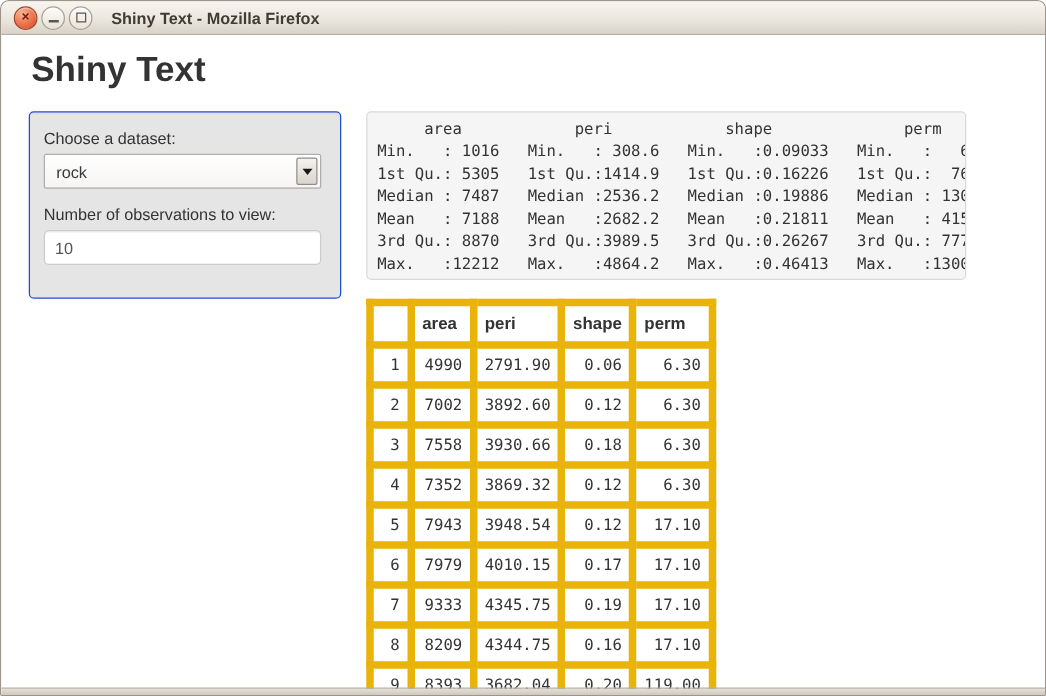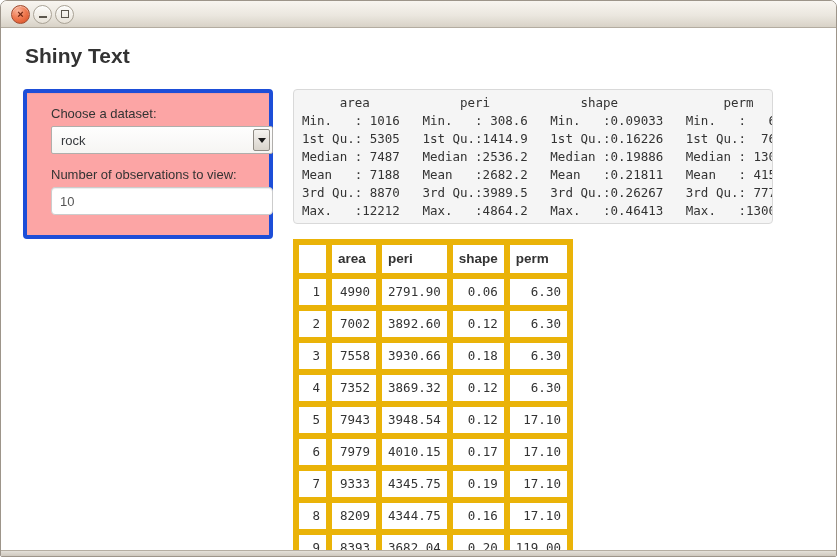--- a/index.html
+++ b/index.html
@@ -46,32 +46,32 @@
   .glyph-max { width: 8px; height: 8px; border: 1.5px solid #5c574e; background: transparent; }
   .titlebar-title {
     margin-left: 12px;
     font-size: 13px; font-weight: bold; color: #403c35;
   }
 
   
   .content { padding: 0 20px 0 22px; background: #fff; height: 523px; }
   h1.app-title {
     margin: 0; padding: 11px 0 0 2px;
-    font-size: 21px; line-height: 34px; font-weight: bold; color: #333;
+    font-size: 28px; line-height: 34px; font-weight: bold; color: #333;
   }
   .row { display: flex; gap: 20px; margin-top: 16px; align-items: flex-start; }
 
   
   .well {
     width: 250px; height: 150px;
-    background: #fca5a5;
-    border: 4px solid #1d4ed8;
+    background: #e5e5e5;
+    border: 1px solid #1d4ed8;
     border-radius: 4px;
     box-shadow: inset 0 1px 1px rgba(0,0,0,0.05);
-    padding: 13px 24px;
+    padding: 13px 11px;
   }
   .ctl-label { font-size: 13px; color: #333; display: block; margin-bottom: 5px; }
   .select-box {
     width: 222px; height: 28px;
     background: linear-gradient(to bottom, #fefefe, #f6f5f3);
     border: 1px solid #b0aeab;
     border-radius: 2px;
     display: flex; align-items: center;
     margin-bottom: 13px;
     cursor: default;
@@ -152,20 +152,21 @@
   <div class="titlebar">
     <div class="winbtn close">
       <span>×</span>
     </div>
     <div class="winbtn plain">
       <div class="glyph-min"></div>
     </div>
     <div class="winbtn plain">
       <div class="glyph-max"></div>
     </div>
+    <div class="titlebar-title">Shiny Text - Mozilla Firefox</div>
   </div>
 
   <div class="content">
     <h1 class="app-title">Shiny Text</h1>
 
     <div class="row">
 
       <div class="well">
         <label class="ctl-label">Choose a dataset:</label>
         <div class="select-box">

